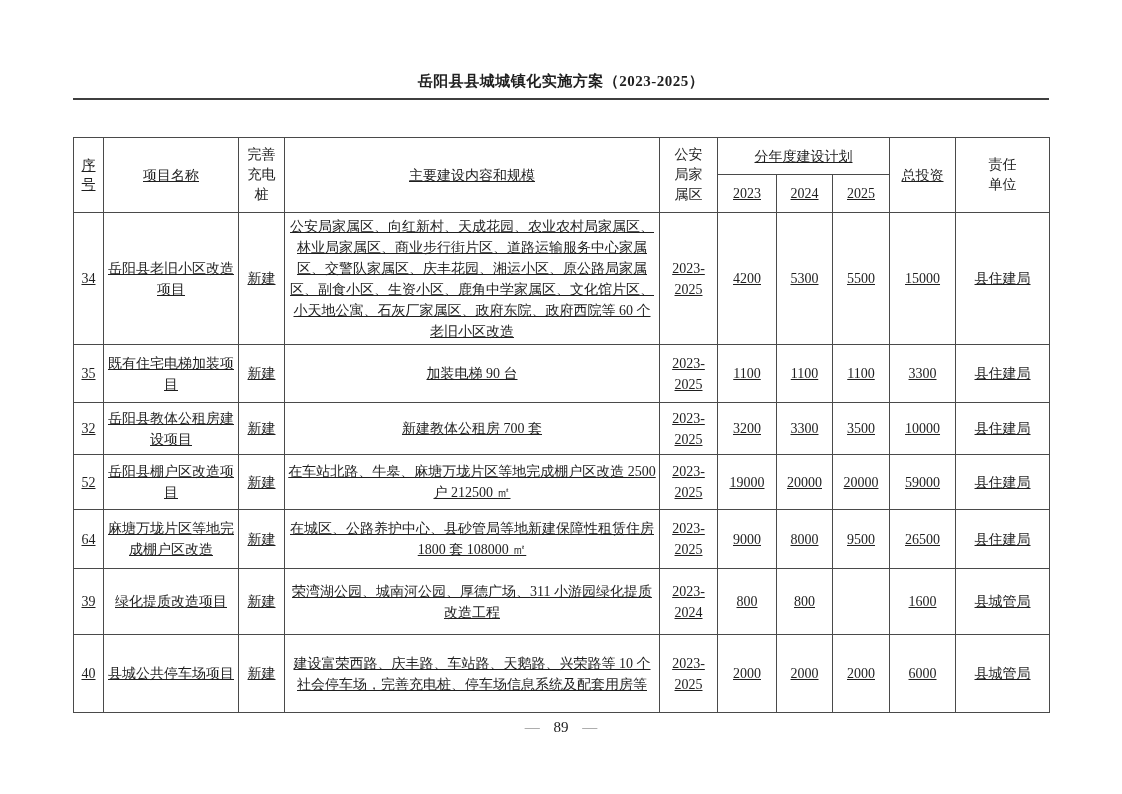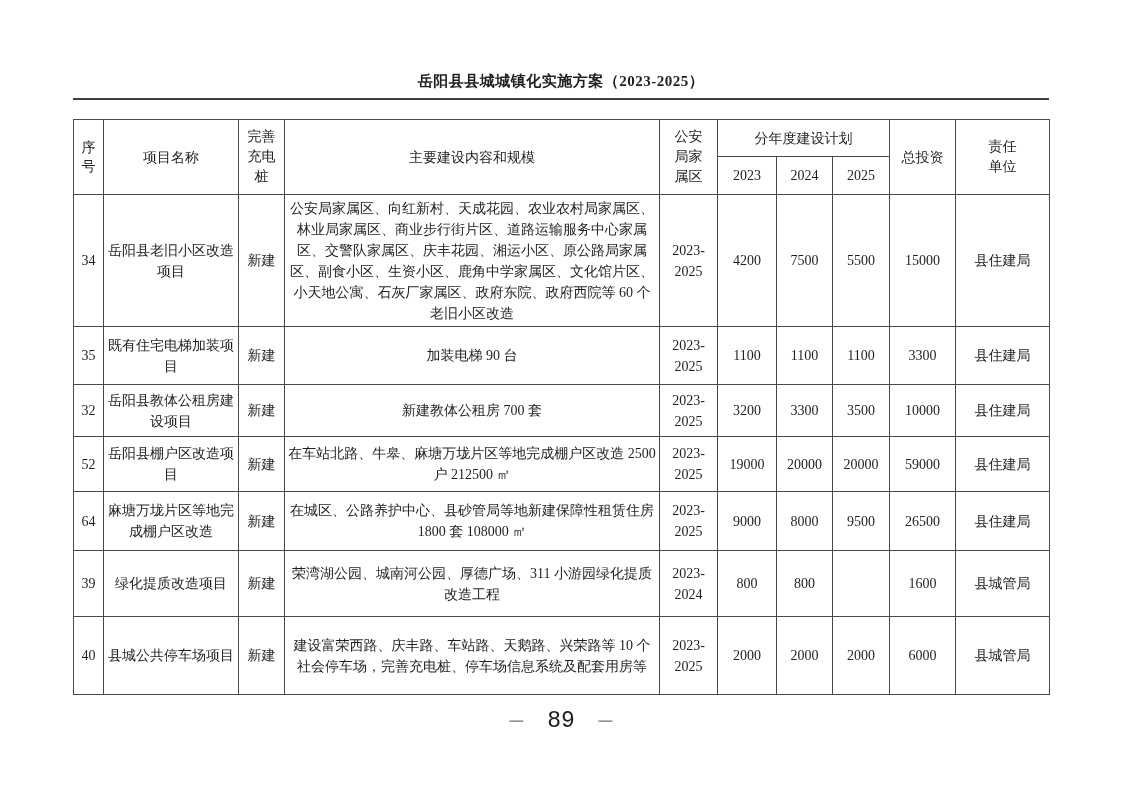--- a/index.html
+++ b/index.html
@@ -9,42 +9,43 @@
     font-family: "Liberation Serif", "DejaVu Serif", serif;
     color: #1f1f1f;
   }
   .page { width: 1122px; height: 794px; position: relative; overflow: hidden; background: #fff; }
   .content { margin: 0 73px; }
 
   .doc-header { padding-top: 72px; border-bottom: 2px solid #3f3f3f; padding-bottom: 7px; }
   .doc-title { text-align: center; font-size: 15px; font-weight: bold; letter-spacing: 0.5px; }
 
   table.main-table {
-    margin-top: 19px;
+    margin-top: 37px;
     border-collapse: collapse;
     table-layout: fixed;
     width: 100%;
+    text-decoration: underline;
   }
   .main-table th, .main-table td {
     border: 1px solid #4a4a4a;
     text-align: center;
     vertical-align: middle;
     font-size: 14px;
     font-weight: normal;
     padding: 2px;
     line-height: 21px;
     overflow: hidden;
   }
   .main-table thead th { line-height: 19px; }
   .w2 { display: inline-block; width: 30px; line-height: 20px; }
   .cell-name    { text-align: justify; padding: 4px 9px;  line-height: 22px; }
   .cell-content { text-align: justify; padding: 5px 9px;  line-height: 22px; }
   .cell-period  { line-height: 22px; }
 
-  .doc-footer { text-align: center; margin-top: 13px; font-size: 23px; font-family: Liberation Mono, monospace; }
+  .doc-footer { text-align: center; margin-top: 6px; font-size: 15px; }
   .doc-footer .dash { color: #929292; }
   .doc-footer .pagenum { color: #1c1c1c; margin: 0 10px; }
 </style>
 </head>
 <body>
 
 <div class="page">
   <div class="content">
 
     <div class="doc-header">
@@ -82,21 +83,21 @@
         </tr>
       </thead>
       <tbody>
         <tr style="height:132px">
           <td>34</td>
           <td class="cell-name">岳阳县老旧小区改造项目</td>
           <td>新建</td>
           <td class="cell-content">公安局家属区、向红新村、天成花园、农业农村局家属区、林业局家属区、商业步行街片区、道路运输服务中心家属区、交警队家属区、庆丰花园、湘运小区、原公路局家属区、副食小区、生资小区、鹿角中学家属区、文化馆片区、小天地公寓、石灰厂家属区、政府东院、政府西院等 60 个老旧小区改造</td>
           <td class="cell-period">2023-2025</td>
           <td>4200</td>
-          <td>7500</td>
+          <td>5300</td>
           <td>5500</td>
           <td>15000</td>
           <td>县住建局</td>
         </tr>
         <tr style="height:58px">
           <td>35</td>
           <td class="cell-name">既有住宅电梯加装项目</td>
           <td>新建</td>
           <td class="cell-content">加装电梯 90 台</td>
           <td class="cell-period">2023-2025</td>

